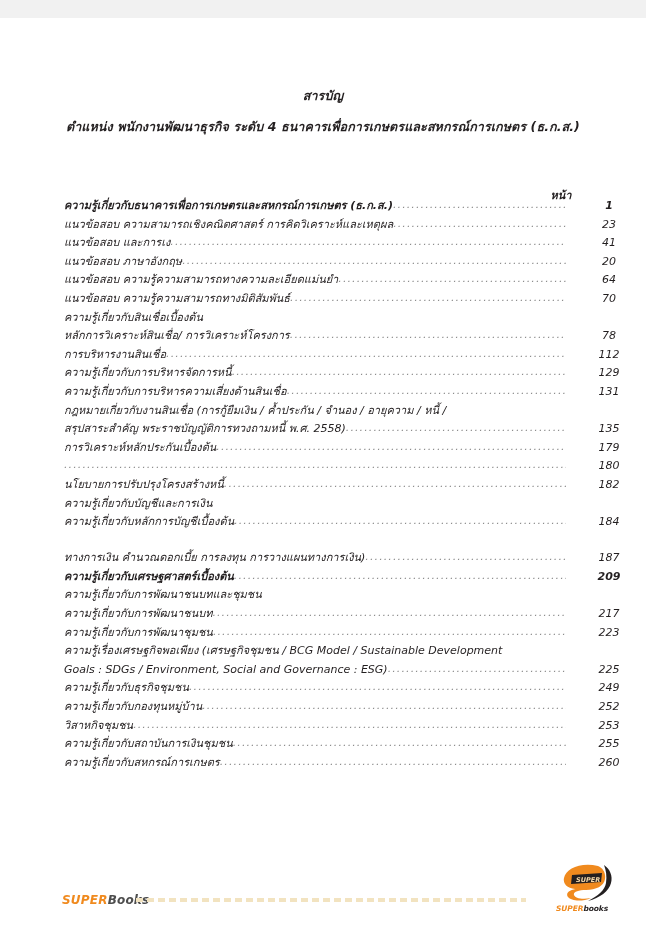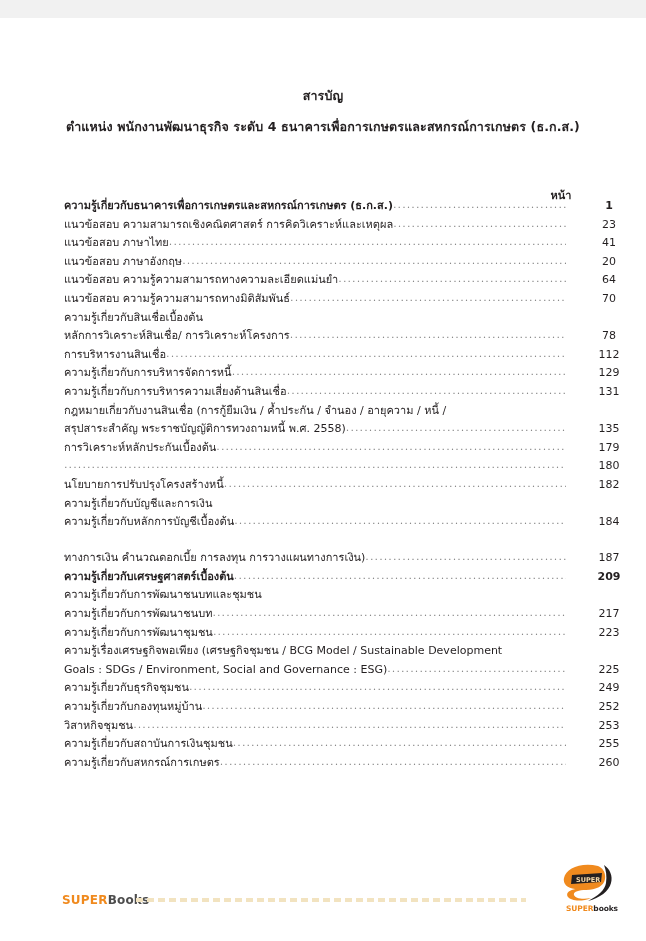--- a/index.html
+++ b/index.html
@@ -26,20 +26,21 @@
     background: #f1f1f1;
   }
 
   .page {
     position: absolute;
     top: 18px;
     left: 0;
     width: 568px;
     height: 923px;
     background: #ffffff;
+    font-style: italic;
   }
 
   
   .title-block {
     position: absolute;
     top: 68px;
     left: 0;
     width: 646px;
     text-align: center;
   }
@@ -177,21 +178,21 @@
     height: 56px;
   }
   .logo-mark {
     position: relative;
     width: 54px;
     height: 40px;
     margin: 0 auto;
   }
   .logo-mark svg { display: block; }
   .logo-word {
-    text-align: right;
+    text-align: left;
     font-size: 7.5px;
     font-weight: 700;
     letter-spacing: -0.1px;
     line-height: 9px;
     margin-top: 1px;
     white-space: nowrap;
   }
   .logo-word .lw-super { color: #f08a1e; }
   .logo-word .lw-books { color: #231f20; }
 </style>
@@ -219,21 +220,21 @@
       </div>
       <div class="toc-row item">
         <div class="entry">
           <span class="entry-label">แนวข้อสอบ ความสามารถเชิงคณิตศาสตร์ การคิดวิเคราะห์และเหตุผล</span>
           <span class="leader"></span>
         </div>
         <div class="pageno">23</div>
       </div>
       <div class="toc-row item">
         <div class="entry">
-          <span class="entry-label">แนวข้อสอบ ภาษาไทย</span>
+          <span class="entry-label">แนวข้อสอบ และการเง</span>
           <span class="leader"></span>
         </div>
         <div class="pageno">41</div>
       </div>
       <div class="toc-row item">
         <div class="entry">
           <span class="entry-label">แนวข้อสอบ ภาษาอังกฤษ</span>
           <span class="leader"></span>
         </div>
         <div class="pageno">20</div>

